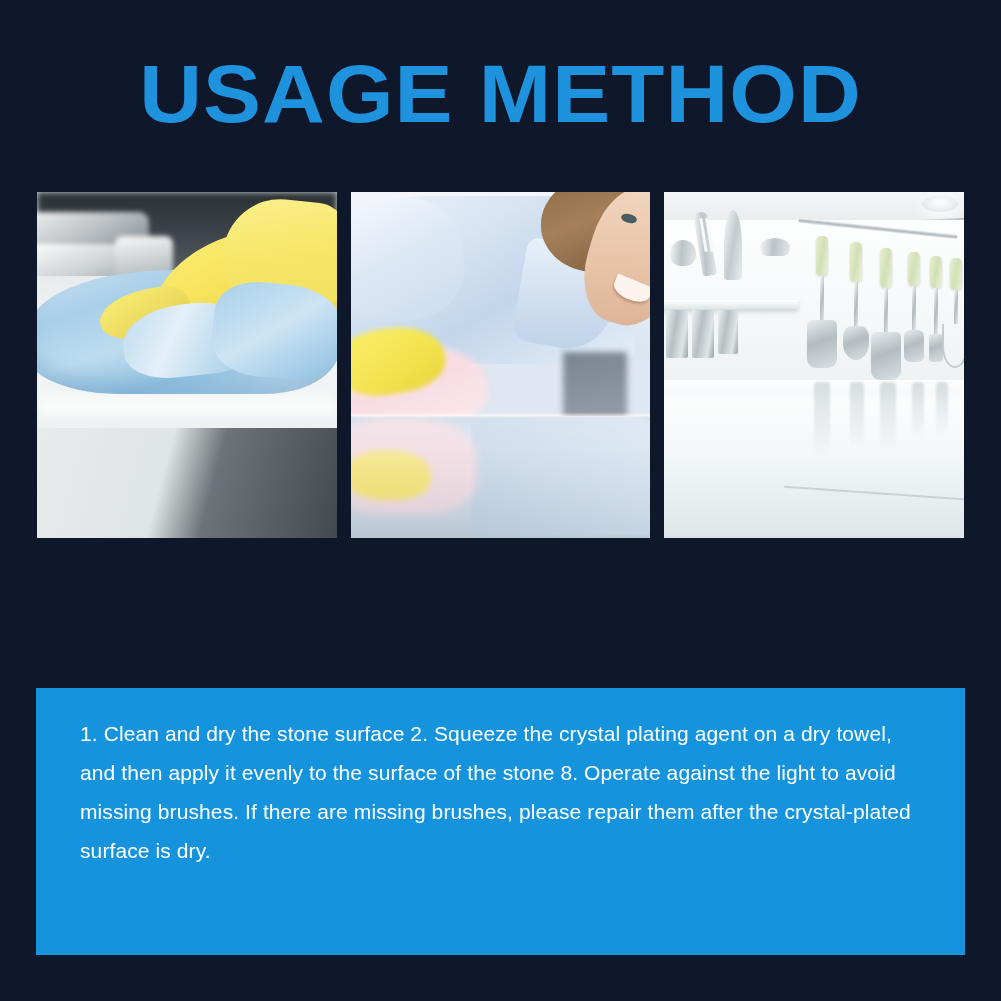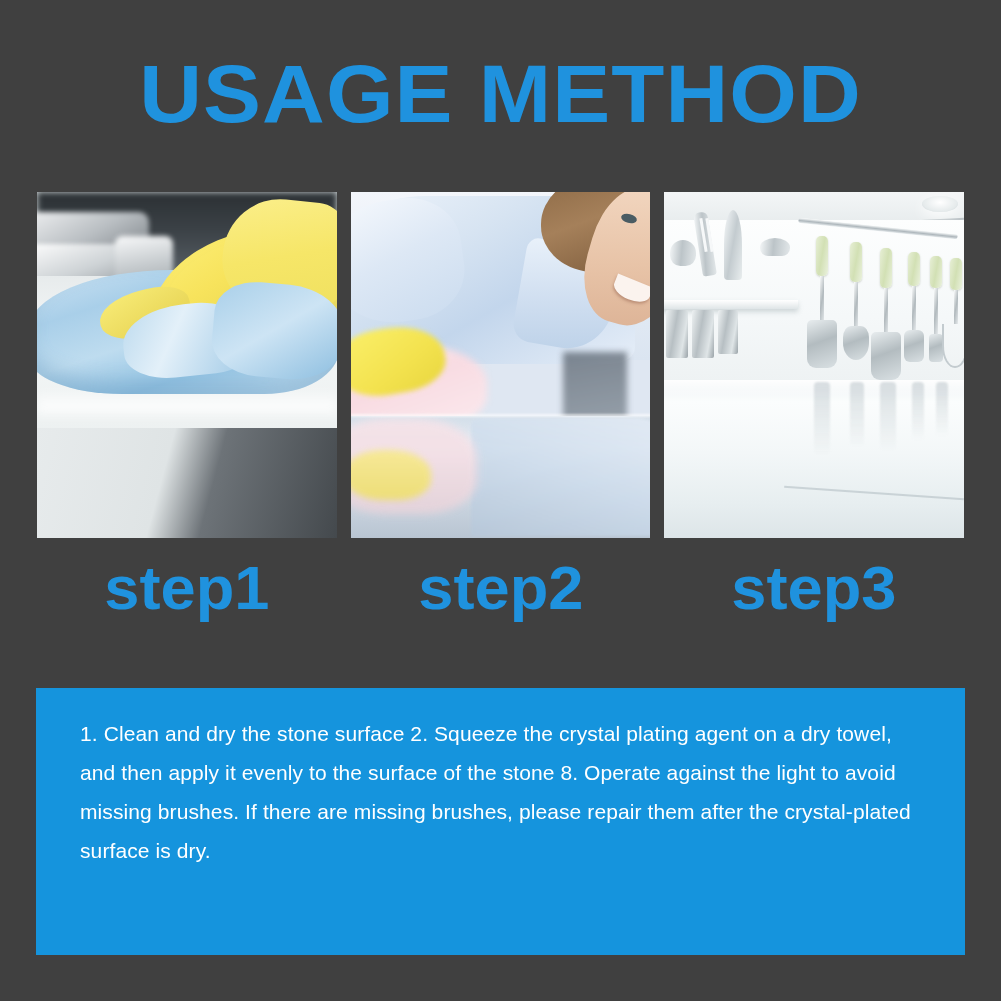--- a/index.html
+++ b/index.html
@@ -3,21 +3,21 @@
 <meta charset="utf-8">
 <title>Usage Method</title>
 <style>
   * { margin:0; padding:0; box-sizing:border-box; }
   html,body{
     width:1001px; height:1001px;
     background:#ffffff;
     font-family:"Liberation Sans", sans-serif;
     overflow:hidden;
   }
-  .page{ position:relative; width:1001px; height:1001px; background:#404040; }
+  .page{ position:relative; width:1001px; height:1001px; background:#0f172a; }
 
   
   .title{
     position:absolute; left:0; top:52px; width:1001px;
     text-align:center;
     font-family:"Liberation Sans", sans-serif;
     font-weight:bold;
     font-size:82px;
     line-height:84px;
     letter-spacing:1px;
@@ -418,25 +418,20 @@
       <div class="r-tool" style="left:150px;top:190px;width:16px;height:74px;"></div>
       <div class="r-tool" style="left:186px;top:190px;width:14px;height:66px;"></div>
       <div class="r-tool" style="left:216px;top:190px;width:16px;height:70px;"></div>
       <div class="r-tool" style="left:248px;top:190px;width:12px;height:58px;"></div>
       <div class="r-tool" style="left:272px;top:190px;width:12px;height:54px;"></div>
       <div class="seam"></div>
     </div>
 
   </div>
 
-  <div class="steps">
-    <div class="step-label">step1</div>
-    <div class="step-label">step2</div>
-    <div class="step-label">step3</div>
-  </div>
 
   <div class="notebox">
     <p>1. Clean and dry the stone surface
 2. Squeeze the crystal plating agent on a dry towel, and then apply it evenly to the surface of the stone
 8. Operate against the light to avoid missing brushes. If there are missing brushes, please repair them after the crystal-plated surface is dry.</p>
   </div>
 
 </div>
 
 </body></html>

